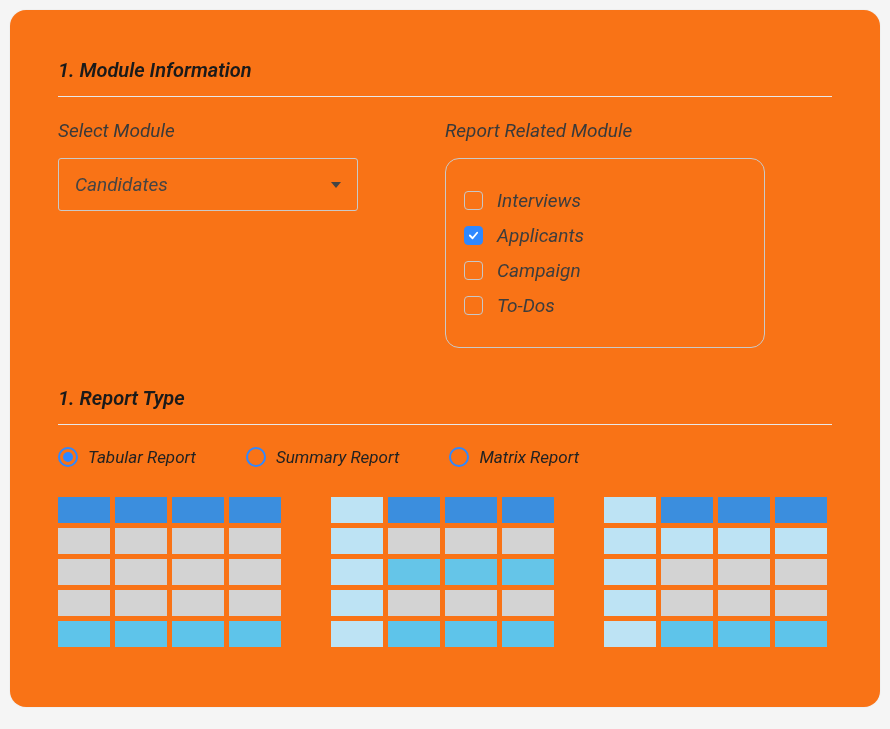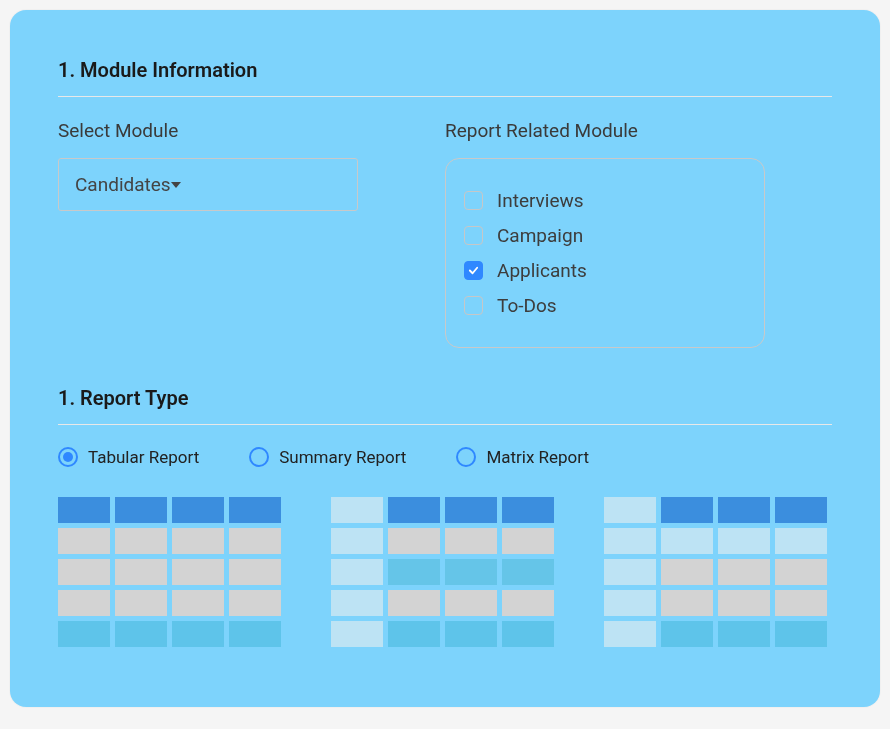--- a/index.html
+++ b/index.html
@@ -2,25 +2,26 @@
 <html><head>
   <meta charset="utf-8">
   <style>
     * { box-sizing: border-box; margin: 0; padding: 0; }
     body {
       font-family: -apple-system, BlinkMacSystemFont, "Segoe UI", Roboto, Arial, sans-serif;
       background: #f5f5f5;
       padding: 10px;
     }
     .card {
-      background: #7dd3fc;
+      background: #f97316;
       border-radius: 16px;
       width: 870px;
       padding: 48px 48px 60px 48px;
       box-shadow: 0 0 0 1px rgba(0,0,0,0.02);
+      font-style: italic;
     }
     .section-title {
       font-size: 20px;
       font-weight: 600;
       color: #1a1a1a;
       margin-bottom: 14px;
     }
     .divider {
       height: 1px;
       background: #e8e8e8;
@@ -36,21 +37,21 @@
       color: #3a3a3a;
       margin-bottom: 16px;
       font-weight: 400;
     }
     .select-box {
       border: 1px solid #c9c9c9;
       border-radius: 3px;
       padding: 14px 16px;
       display: flex;
       align-items: center;
-      justify-content: flex-start;
+      justify-content: space-between;
       cursor: pointer;
       width: 300px;
     }
     .select-value {
       font-size: 19px;
       color: #444;
     }
     .caret {
       width: 0; height: 0;
       border-left: 5px solid transparent;
@@ -153,33 +154,33 @@
     <div class="col">
       <div class="field-label">Report Related Module</div>
       <div class="checklist">
 
         <div class="checkitem">
           <span class="checkbox"></span>
           <span class="checklabel">Interviews</span>
         </div>
 
         <div class="checkitem">
-          <span class="checkbox"></span>
-          <span class="checklabel">Campaign</span>
-        </div>
-
-        <div class="checkitem">
           <span class="checkbox checked">
             <svg class="checkmark" viewBox="0 0 12 12">
                 <path d="M2 6 L5 9 L10 3" stroke="#fff" stroke-width="2" fill="none" stroke-linecap="round" stroke-linejoin="round"></path>
               </svg>
           </span>
           <span class="checklabel">Applicants</span>
         </div>
 
+        <div class="checkitem">
+          <span class="checkbox"></span>
+          <span class="checklabel">Campaign</span>
+        </div>
+
 
         <div class="checkitem">
           <span class="checkbox"></span>
           <span class="checklabel">To-Dos</span>
         </div>
 
       </div>
     </div>
   </div>
 

